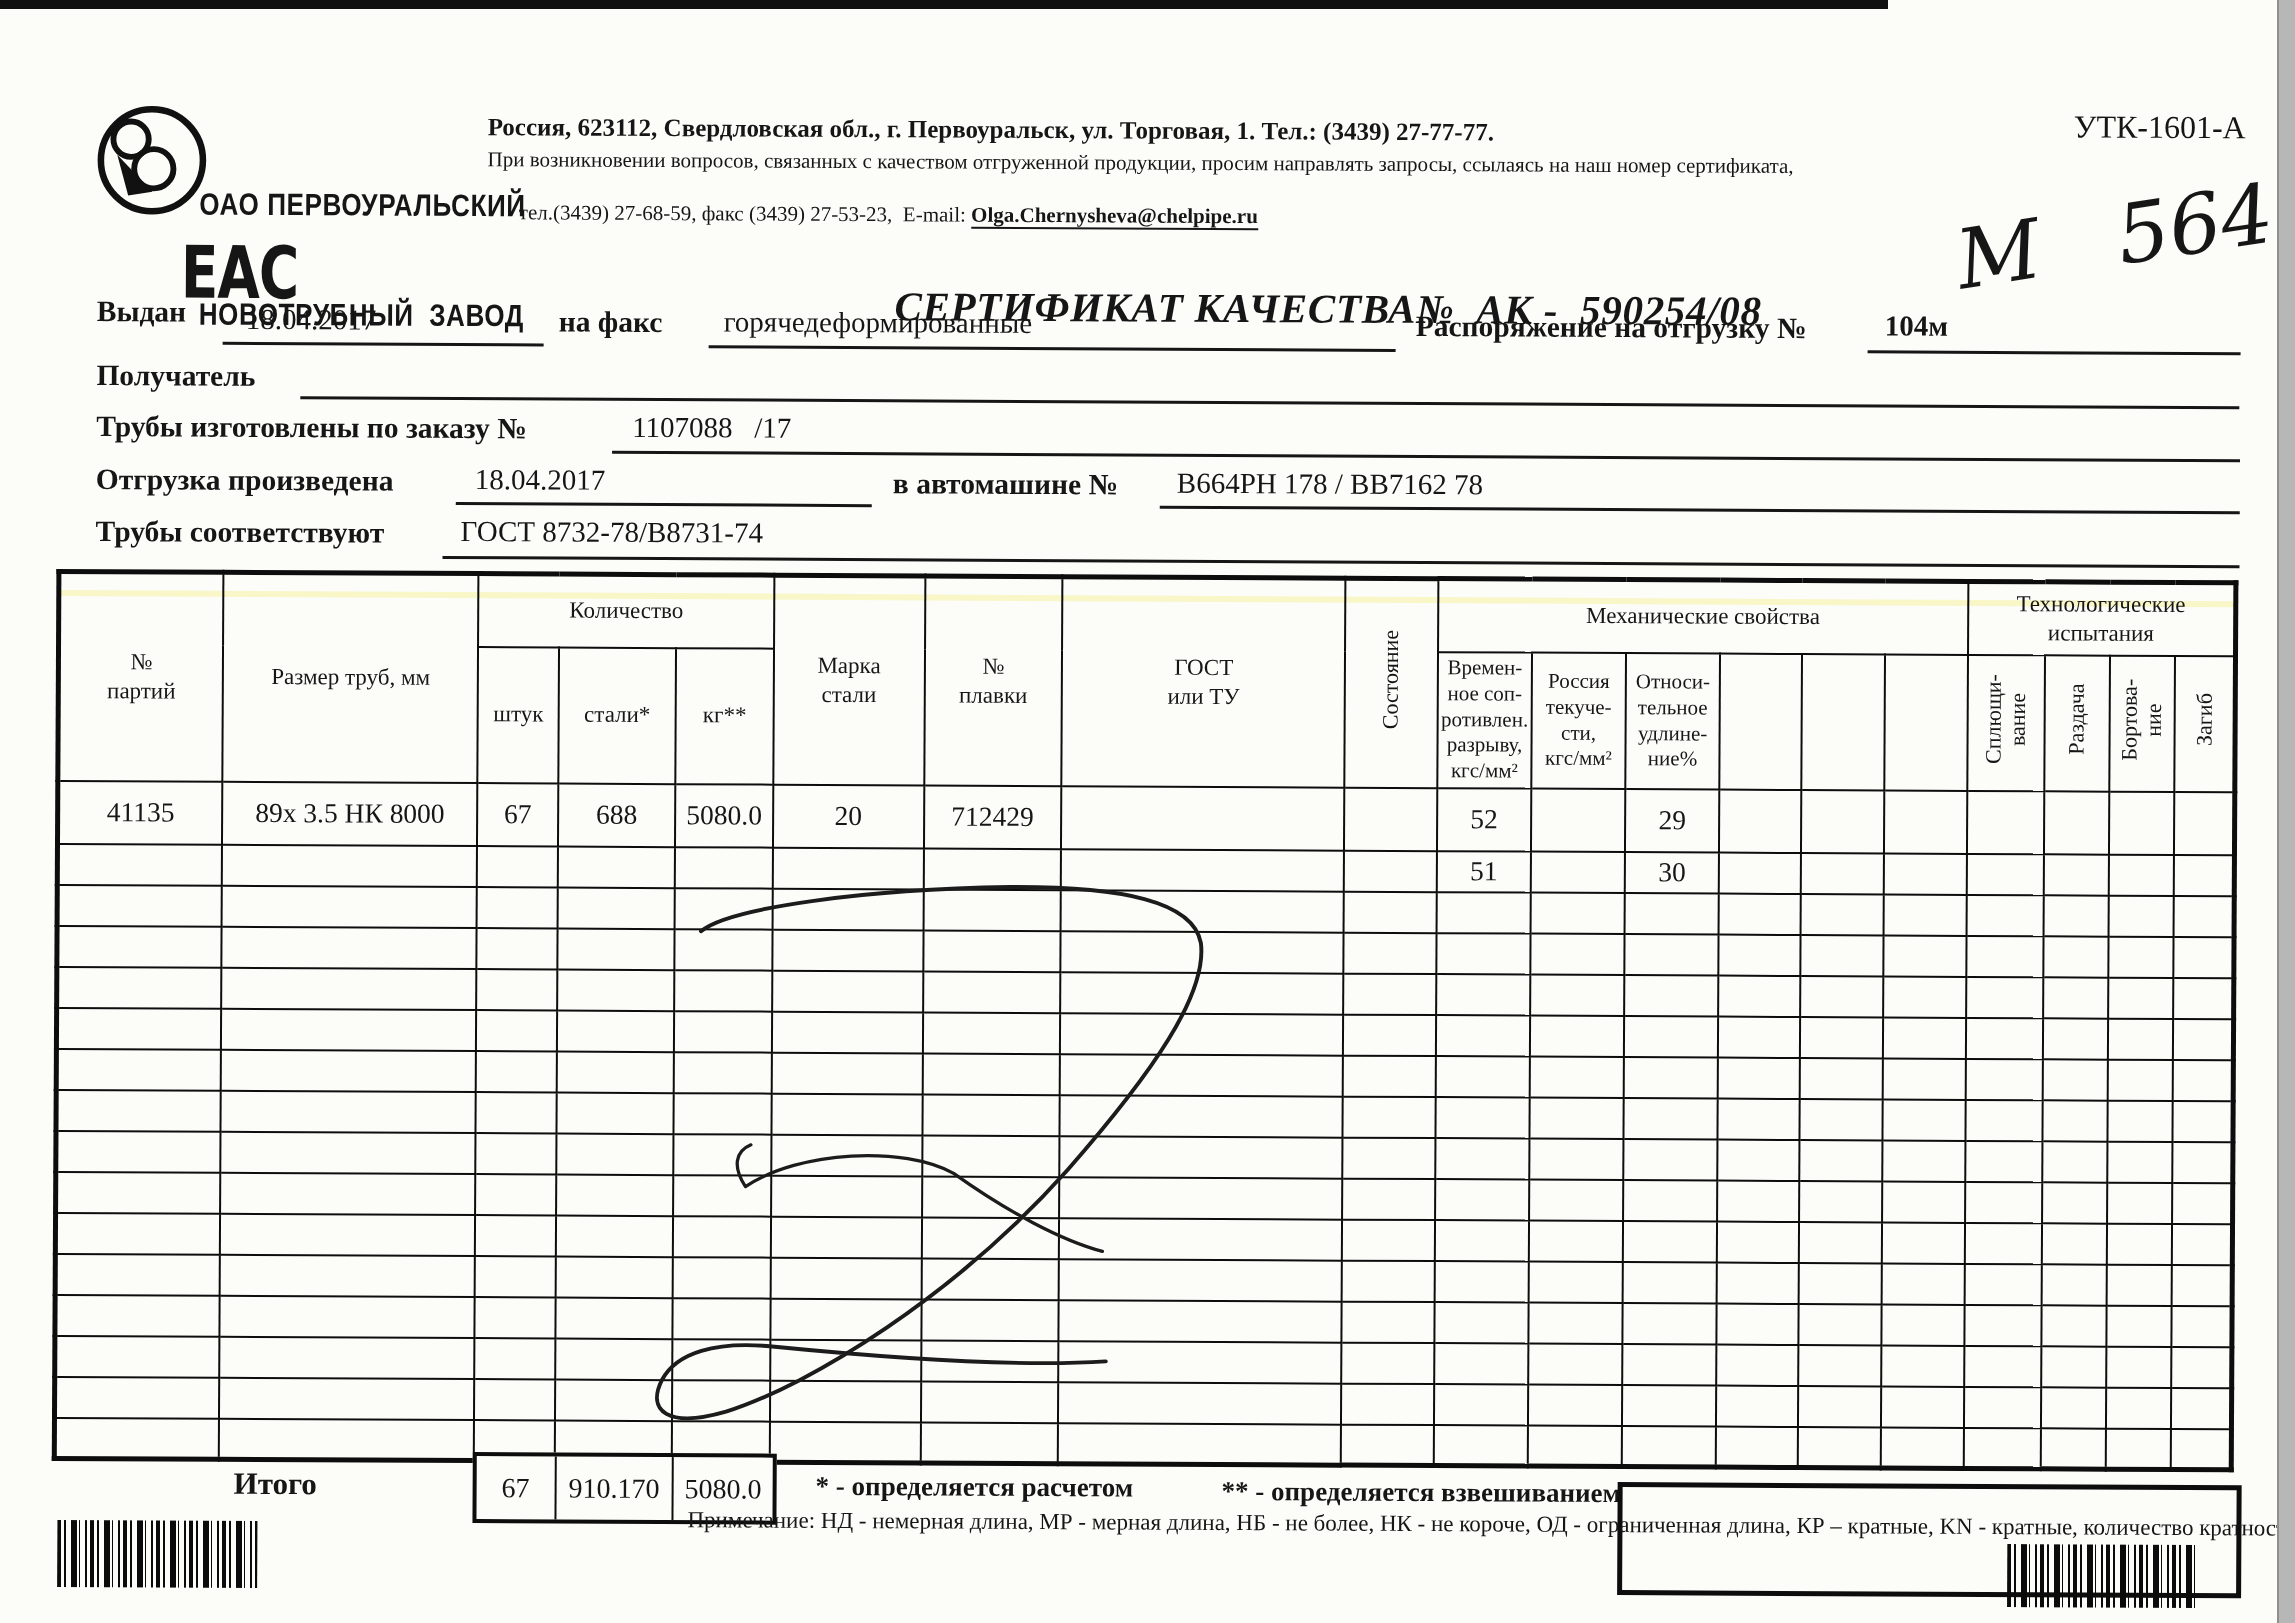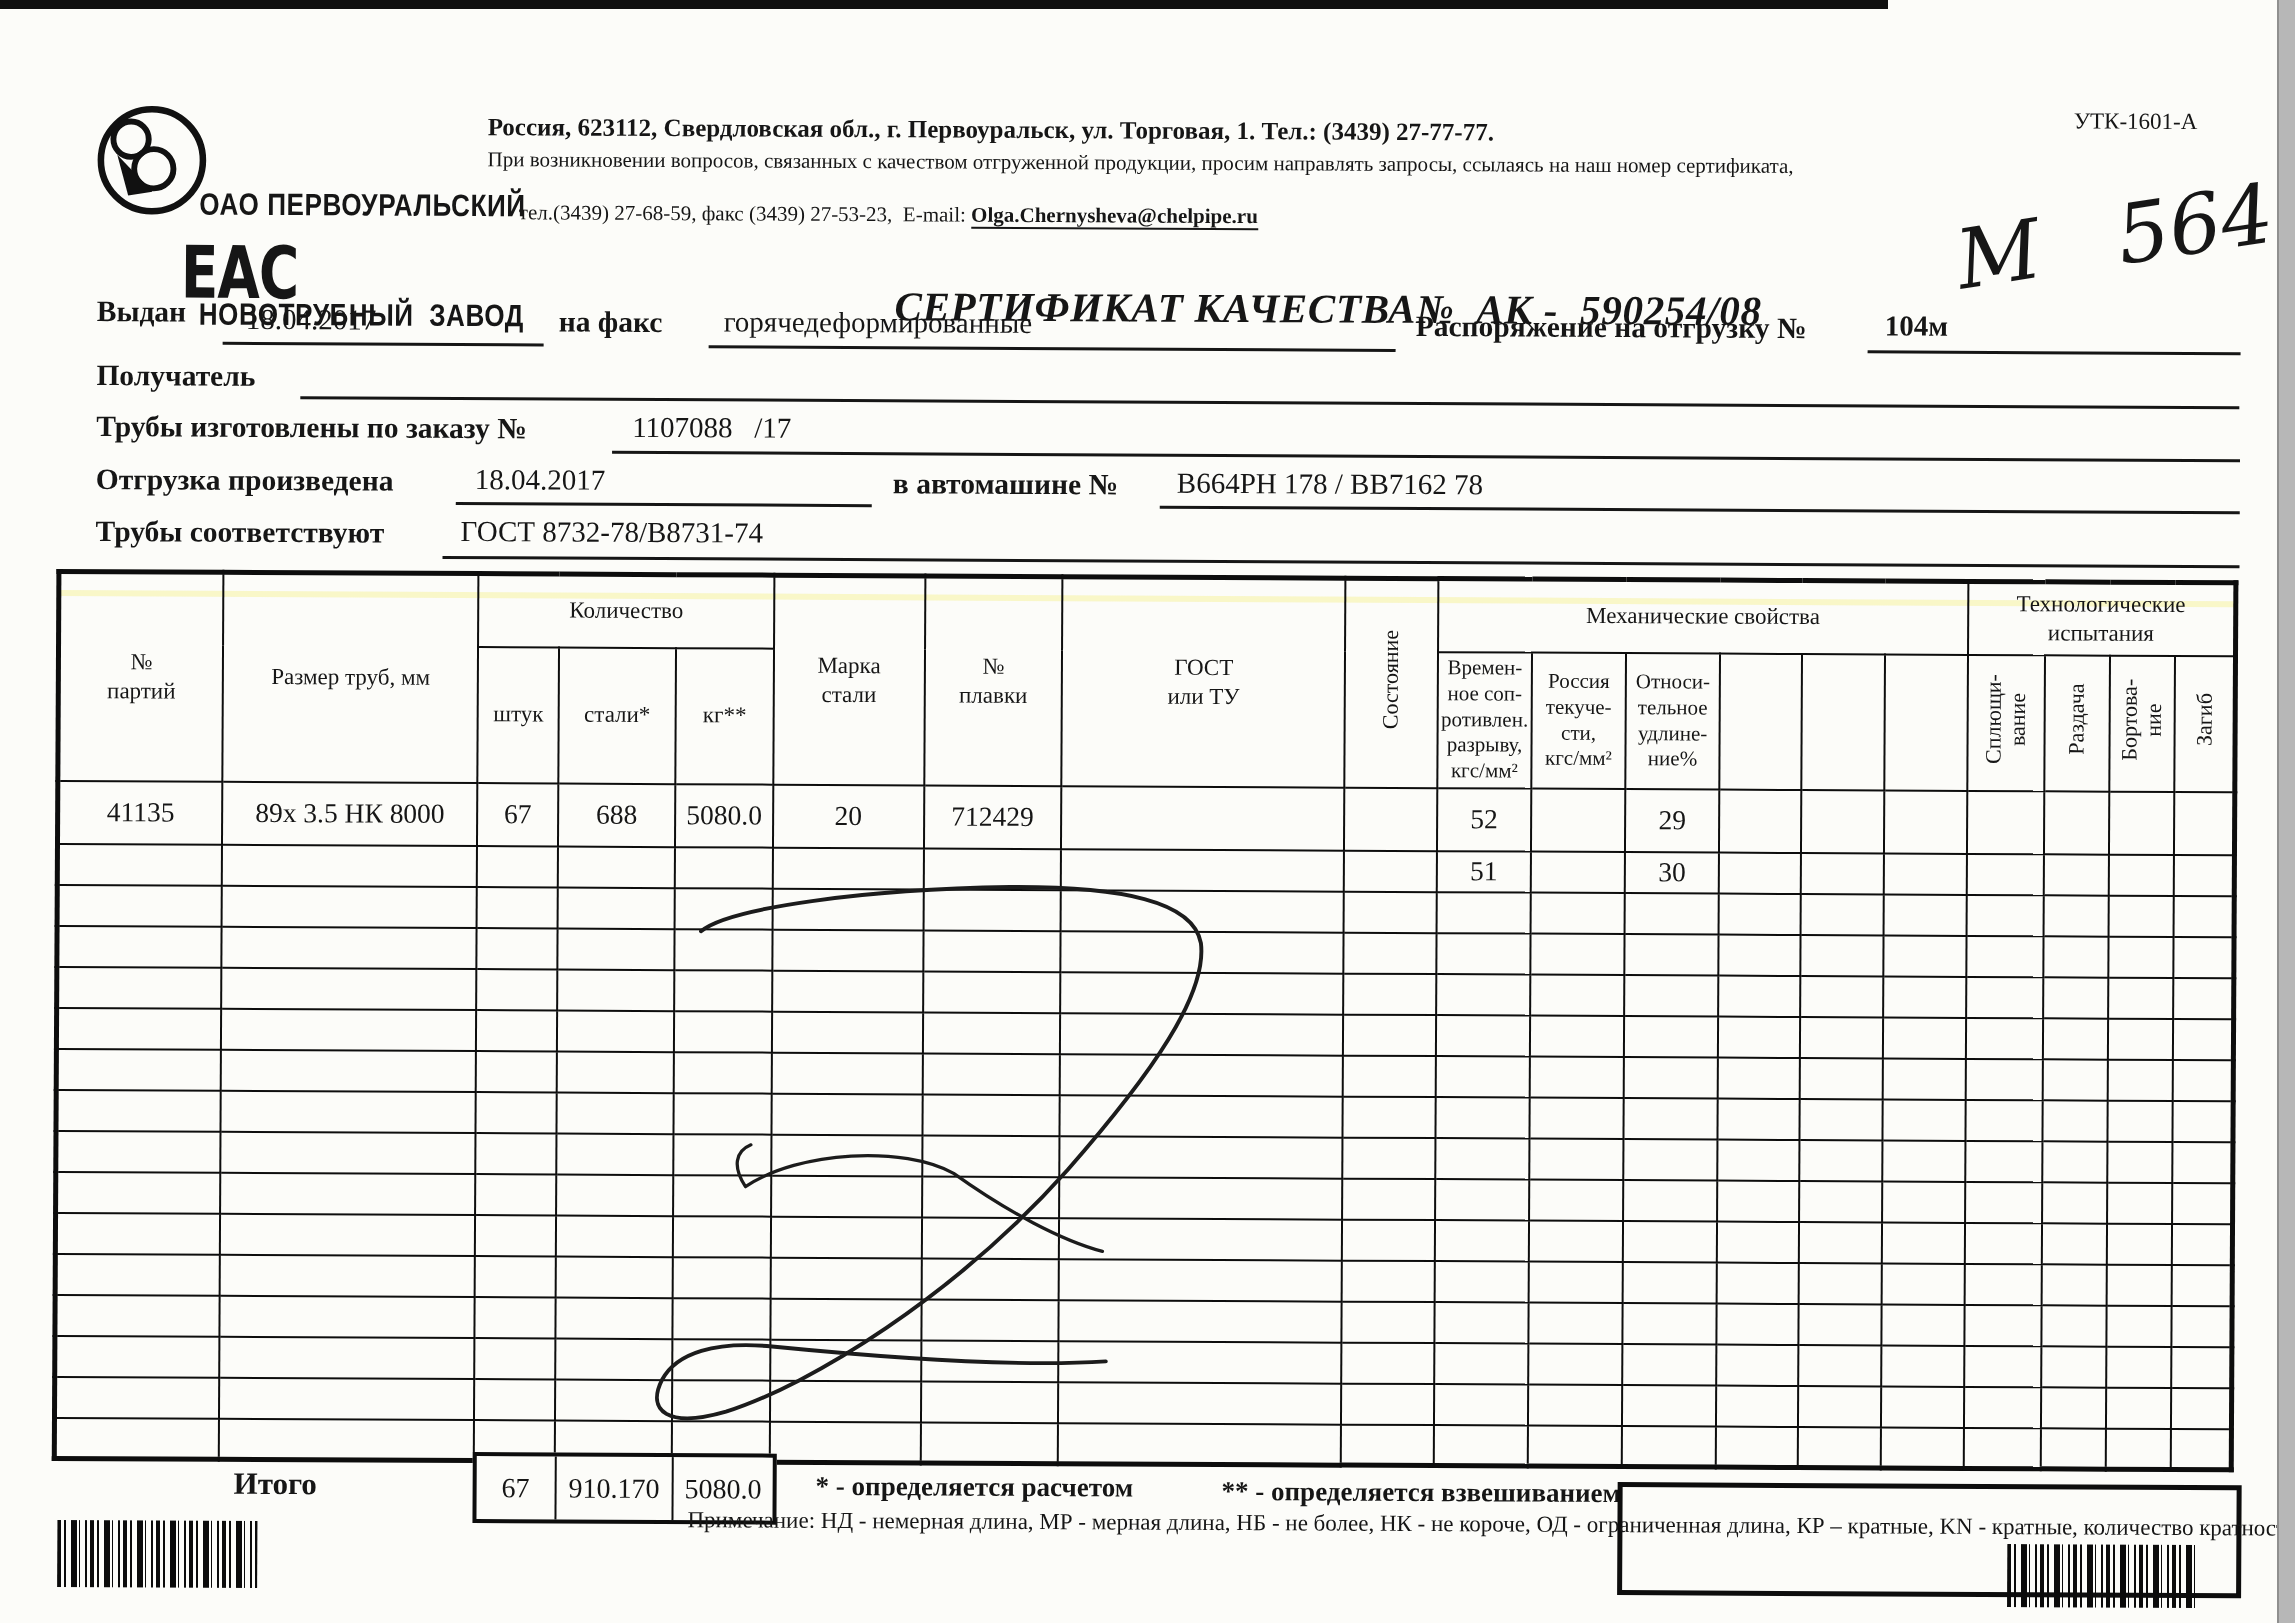--- a/index.html
+++ b/index.html
@@ -12,21 +12,21 @@
            transform:rotate(0.3deg);transform-origin:79px 79px;}
   
   .co-name{font-family:"Liberation Sans","DejaVu Sans",sans-serif;font-weight:bold;
            font-size:31px;line-height:1.18;transform:scaleX(0.84);transform-origin:left top;
            letter-spacing:0.7px;white-space:pre;}
   .eac{font-family:"DejaVu Sans",sans-serif;font-weight:900;font-size:67px;
        transform:scale(0.82,1.08);transform-origin:left top;letter-spacing:-1.3px;}
   .addr1{font-size:25px;font-weight:bold;white-space:pre;}
   .addr2{font-size:21px;white-space:pre;}
   .email{font-weight:bold;border-bottom:2.6px solid #161616;}
-  .formcode{font-size:23px;}
+  .formcode{font-size:32px;}
   .handwx{font-family:"DejaVu Serif",serif;font-style:italic;font-size:82px;white-space:pre;
           transform:rotate(-9deg);transform-origin:left bottom;}
   .handwx sup{font-size:49px;position:relative;top:-36px;left:16.4px;}
   .doctitle{font-size:41px;font-weight:bold;font-style:italic;white-space:pre;letter-spacing:0.7px;}
   
   .lbl{font-size:29.5px;font-weight:bold;white-space:pre;}
   .val{font-size:29px;white-space:pre;}
   .uline{background:#161616;height:2.6px;}
   
   #cert-table{position:absolute;left:59px;top:569px;width:2182px;border-collapse:collapse;

